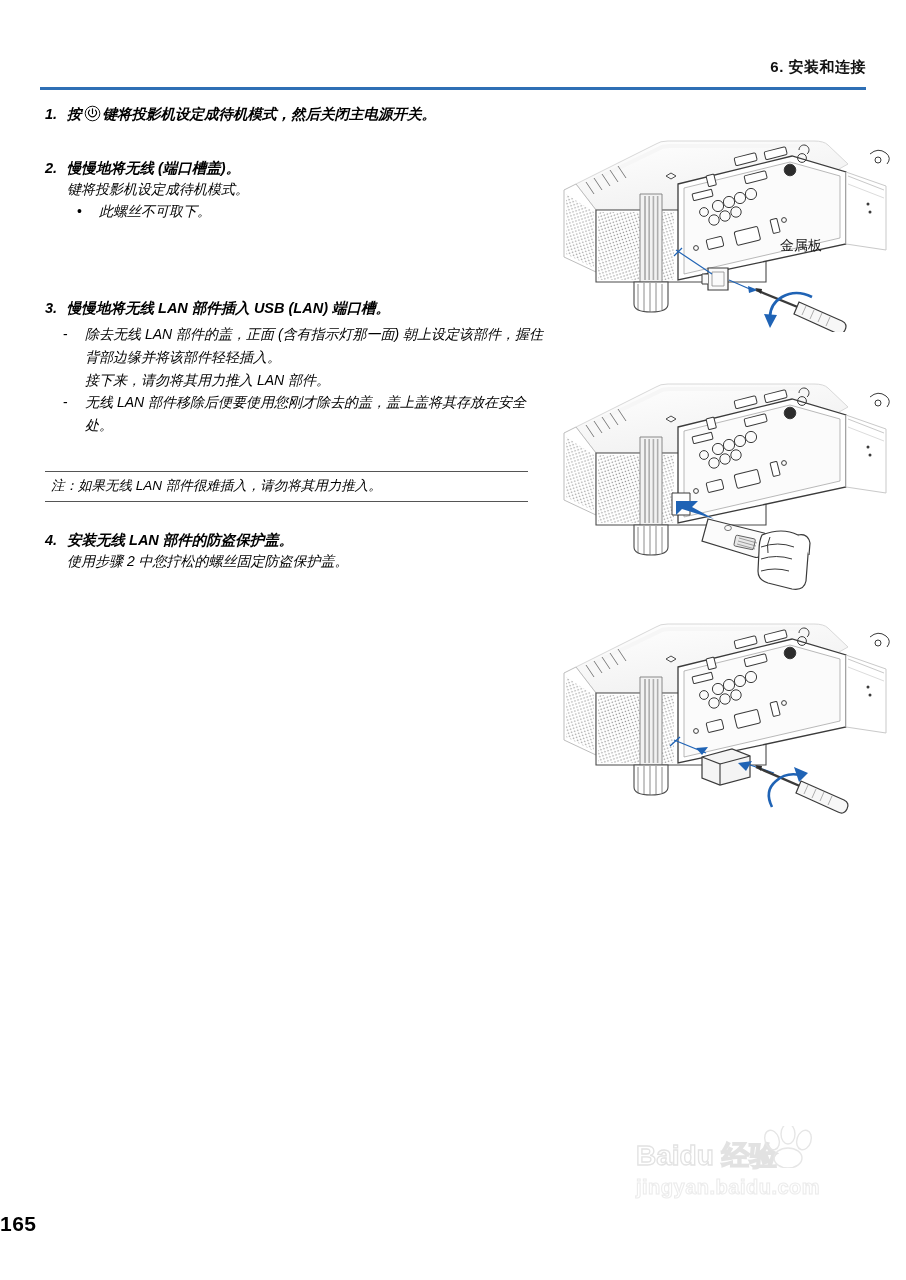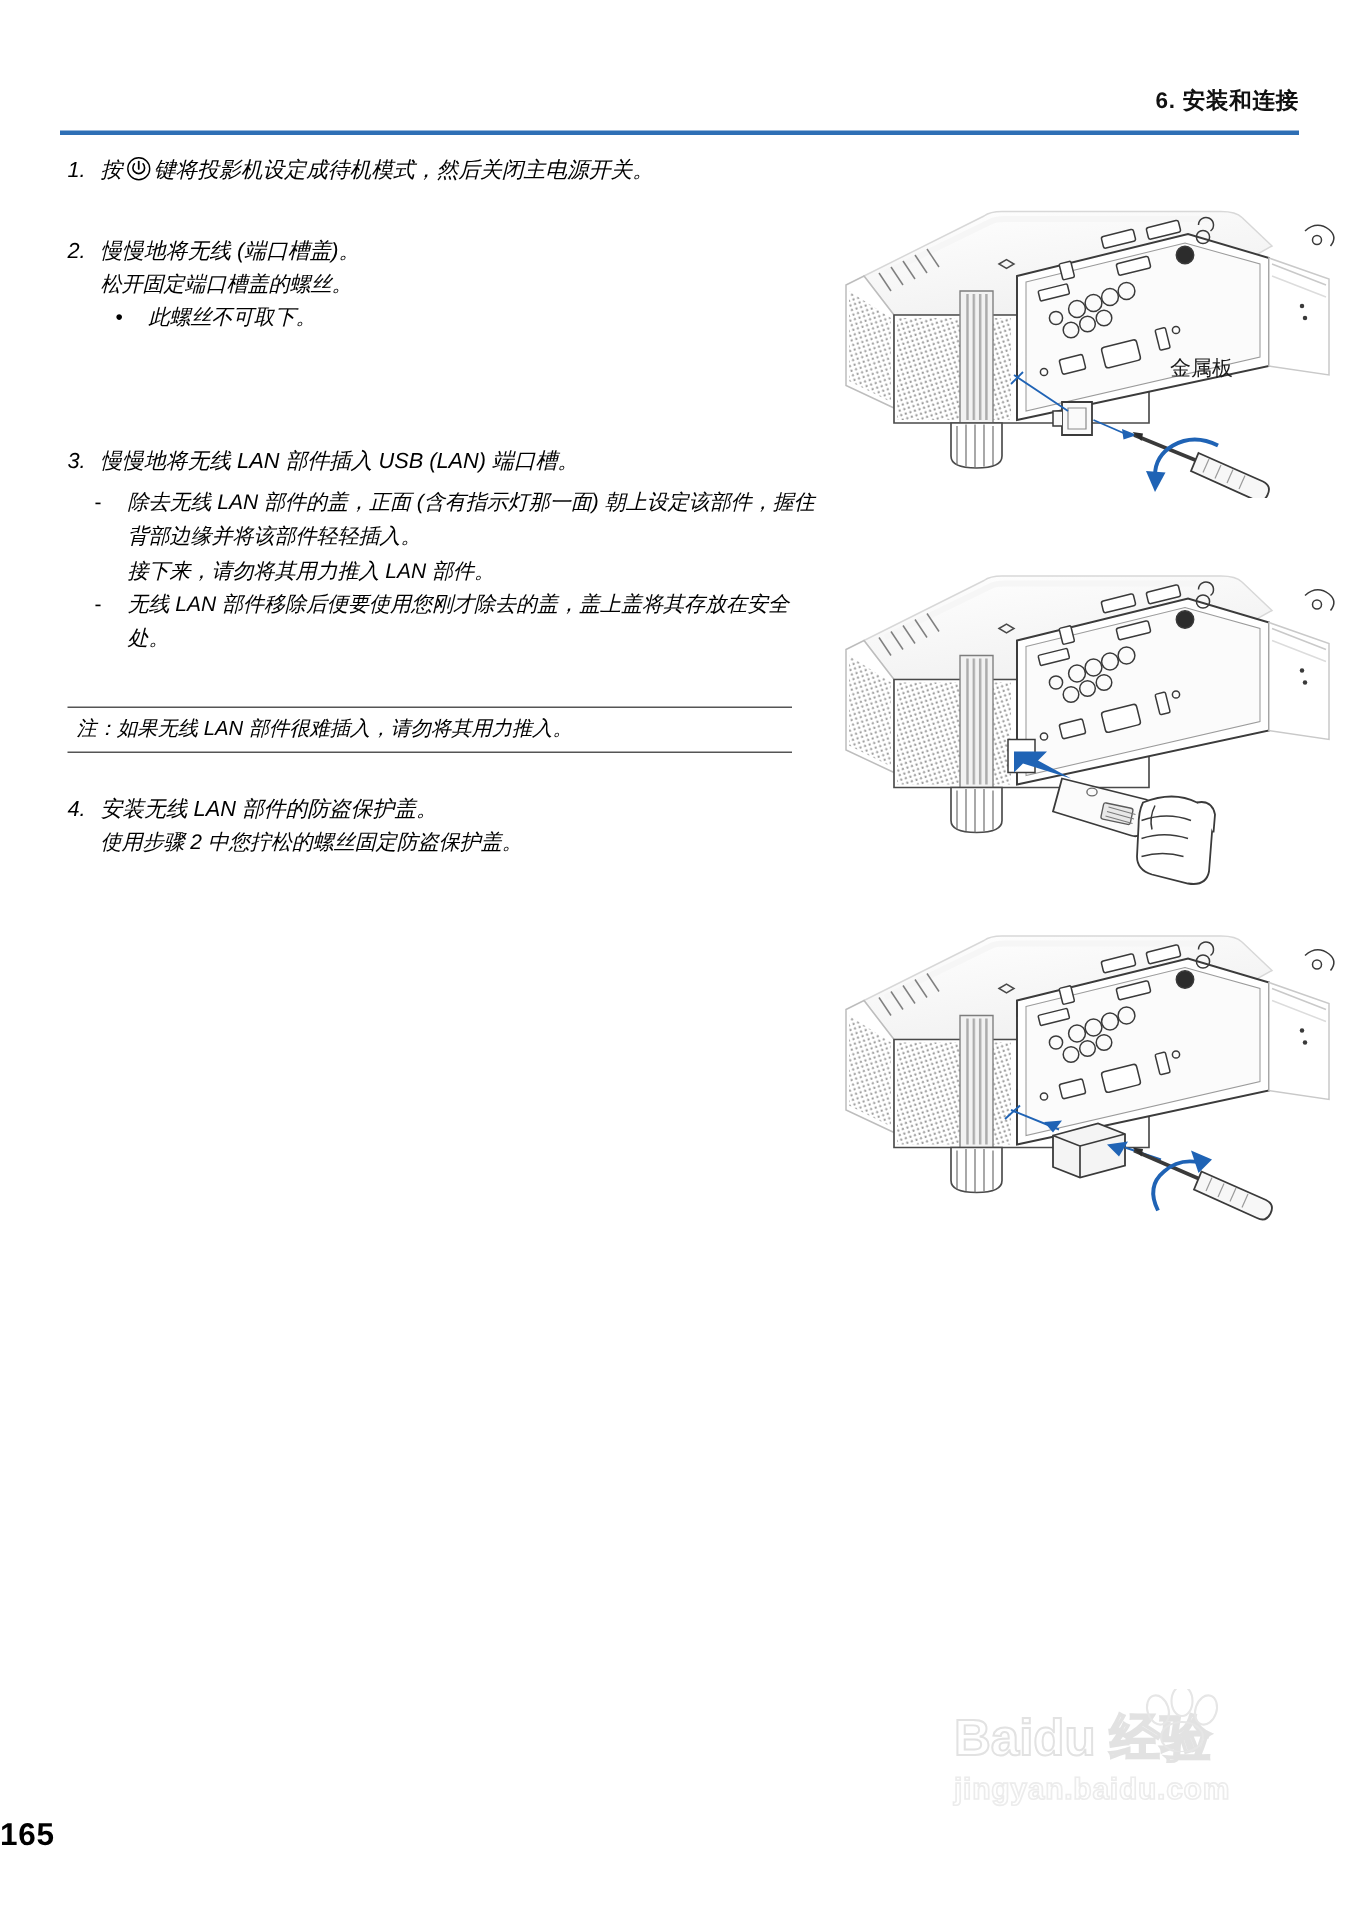--- a/index.html
+++ b/index.html
@@ -57,21 +57,21 @@
     width: 505px;
   }
 
   .step {
     position: relative;
     margin-bottom: 0;
   }
 
   .step-head {
     font-size: 14.5px;
-    font-weight: normal;
+    font-weight: bold;
     font-style: italic;
     line-height: 1.45;
     white-space: nowrap;
   }
   .step-num {
     display: inline-block;
     width: 22px;
   }
 
   .step-body {
@@ -145,21 +145,21 @@
   
   .watermark {
     position: absolute;
     left: 636px;
     top: 1142px;
     width: 250px;
     height: 96px;
     pointer-events: none;
   }
   .wm-main {
-    font-size: 34px;
+    font-size: 28px;
     font-weight: bold;
     color: transparent;
     -webkit-text-stroke: 1.3px #e2e2e2;
     letter-spacing: 0px;
     line-height: 1;
     white-space: nowrap;
   }
   .wm-sub {
     font-size: 20px;
     font-weight: bold;
@@ -212,21 +212,21 @@
               <path d="M6.6 6.1 A4.6 4.6 0 1 0 13.4 6.1" fill="none" stroke="#000" stroke-width="1.3" stroke-linecap="round"></path>
             </svg></span><span>键将投影机设定成待机模式，然后关闭主电源开关。</span>
       </div>
     </div>
 
     <div class="step" style="margin-bottom:30px;">
       <div class="step-head">
         <span class="step-num">2.</span><span>慢慢地将无线 (端口槽盖)。</span>
       </div>
       <div class="step-body">
-        <div class="sub-line">松开固定端口槽盖的螺丝。</div>
+        <div class="sub-line">键将投影机设定成待机模式。</div>
         <div class="bullet-row">
           <span class="bullet-mark">•</span>
           <span>此螺丝不可取下。</span>
         </div>
       </div>
     </div>
 
     <div class="step" style="margin-top:76px; margin-bottom:0;">
       <div class="step-head">
         <span class="step-num">3.</span><span>慢慢地将无线 LAN 部件插入 USB (LAN) 端口槽。</span>

